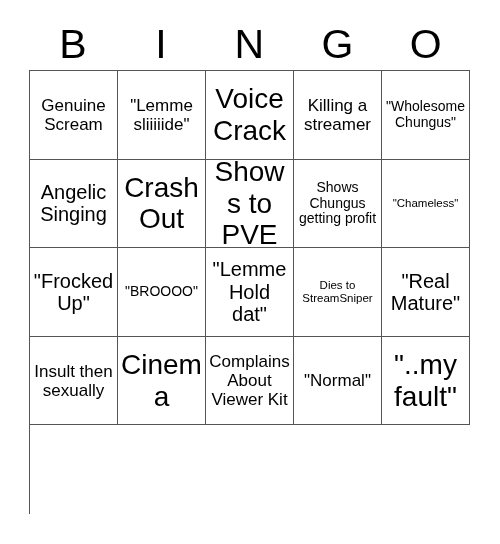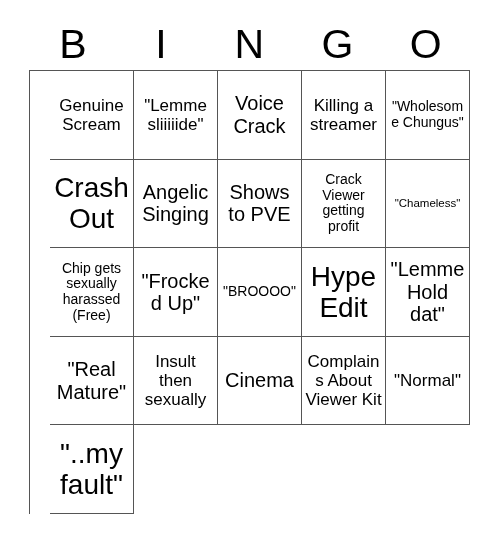--- a/index.html
+++ b/index.html
@@ -46,21 +46,20 @@
     top: 70px;
     width: 441px;
     height: 444px;
     display: grid;
     grid-template-columns: repeat(5, 1fr);
     grid-template-rows: repeat(5, 1fr);
     border-top: 1px solid #555555;
     border-left: 1px solid #555555;
     box-sizing: border-box;
     background: #ffffff;
-    padding-left: 20px;
   }
   .cell {
     border-right: 1px solid #555555;
     border-bottom: 1px solid #555555;
     box-sizing: border-box;
     display: flex;
     align-items: center;
     justify-content: center;
     text-align: center;
     padding: 2px 3px;
@@ -68,21 +67,21 @@
     background: #ffffff;
   }
   .cell span {
     display: block;
     line-height: 1.12;
     word-break: break-word;
     color: #000000;
   }
   
   .fs-xxl span { font-size: 28px; }
-  .fs-xl  span { font-size: 20px; }
+  .fs-xl  span { font-size: 28px; }
   .fs-lg  span { font-size: 20px; }
   .fs-md  span { font-size: 17px; }
   .fs-sm  span { font-size: 14px; }
   .fs-xs  span { font-size: 11.5px; }
 </style>
 </head>
 <body>
 
 <div class="card">
 
@@ -105,51 +104,48 @@
     <div class="cell fs-xl">
         <span>Voice Crack</span>
       </div>
     <div class="cell fs-md">
         <span>Killing a streamer</span>
       </div>
     <div class="cell fs-sm">
         <span>"Wholesome Chungus"</span>
       </div>
 
+    <div class="cell fs-lg">
+        <span>Angelic Singing</span>
+      </div>
     <div class="cell fs-xxl">
         <span>Crash Out</span>
-      </div>
-    <div class="cell fs-lg">
-        <span>Angelic Singing</span>
       </div>
     <div class="cell fs-xl">
         <span>Shows to PVE</span>
       </div>
 
     <div class="cell fs-sm">
-        <span>Crack Viewer getting profit</span>
+        <span>Shows Chungus getting profit</span>
       </div>
     <div class="cell fs-xs">
         <span>"Chameless"</span>
-      </div>
-    <div class="cell fs-sm">
-        <span>Chip gets sexually harassed (Free)</span>
       </div>
     <div class="cell fs-lg">
         <span>"Frocked Up"</span>
       </div>
     <div class="cell fs-sm">
         <span>"BROOOO"</span>
       </div>
 
-    <div class="cell fs-xxl">
-        <span>Hype Edit</span>
-      </div>
     <div class="cell fs-lg">
         <span>"Lemme Hold dat"</span>
+      </div>
+    <div class="cell fs-xs">
+        <span>Dies to StreamSniper</span>
       </div>
     <div class="cell fs-lg">
         <span>"Real Mature"</span>
       </div>
 
     <div class="cell fs-md">
         <span>Insult then sexually</span>
       </div>
     <div class="cell fs-xl">
         <span>Cinema</span>

